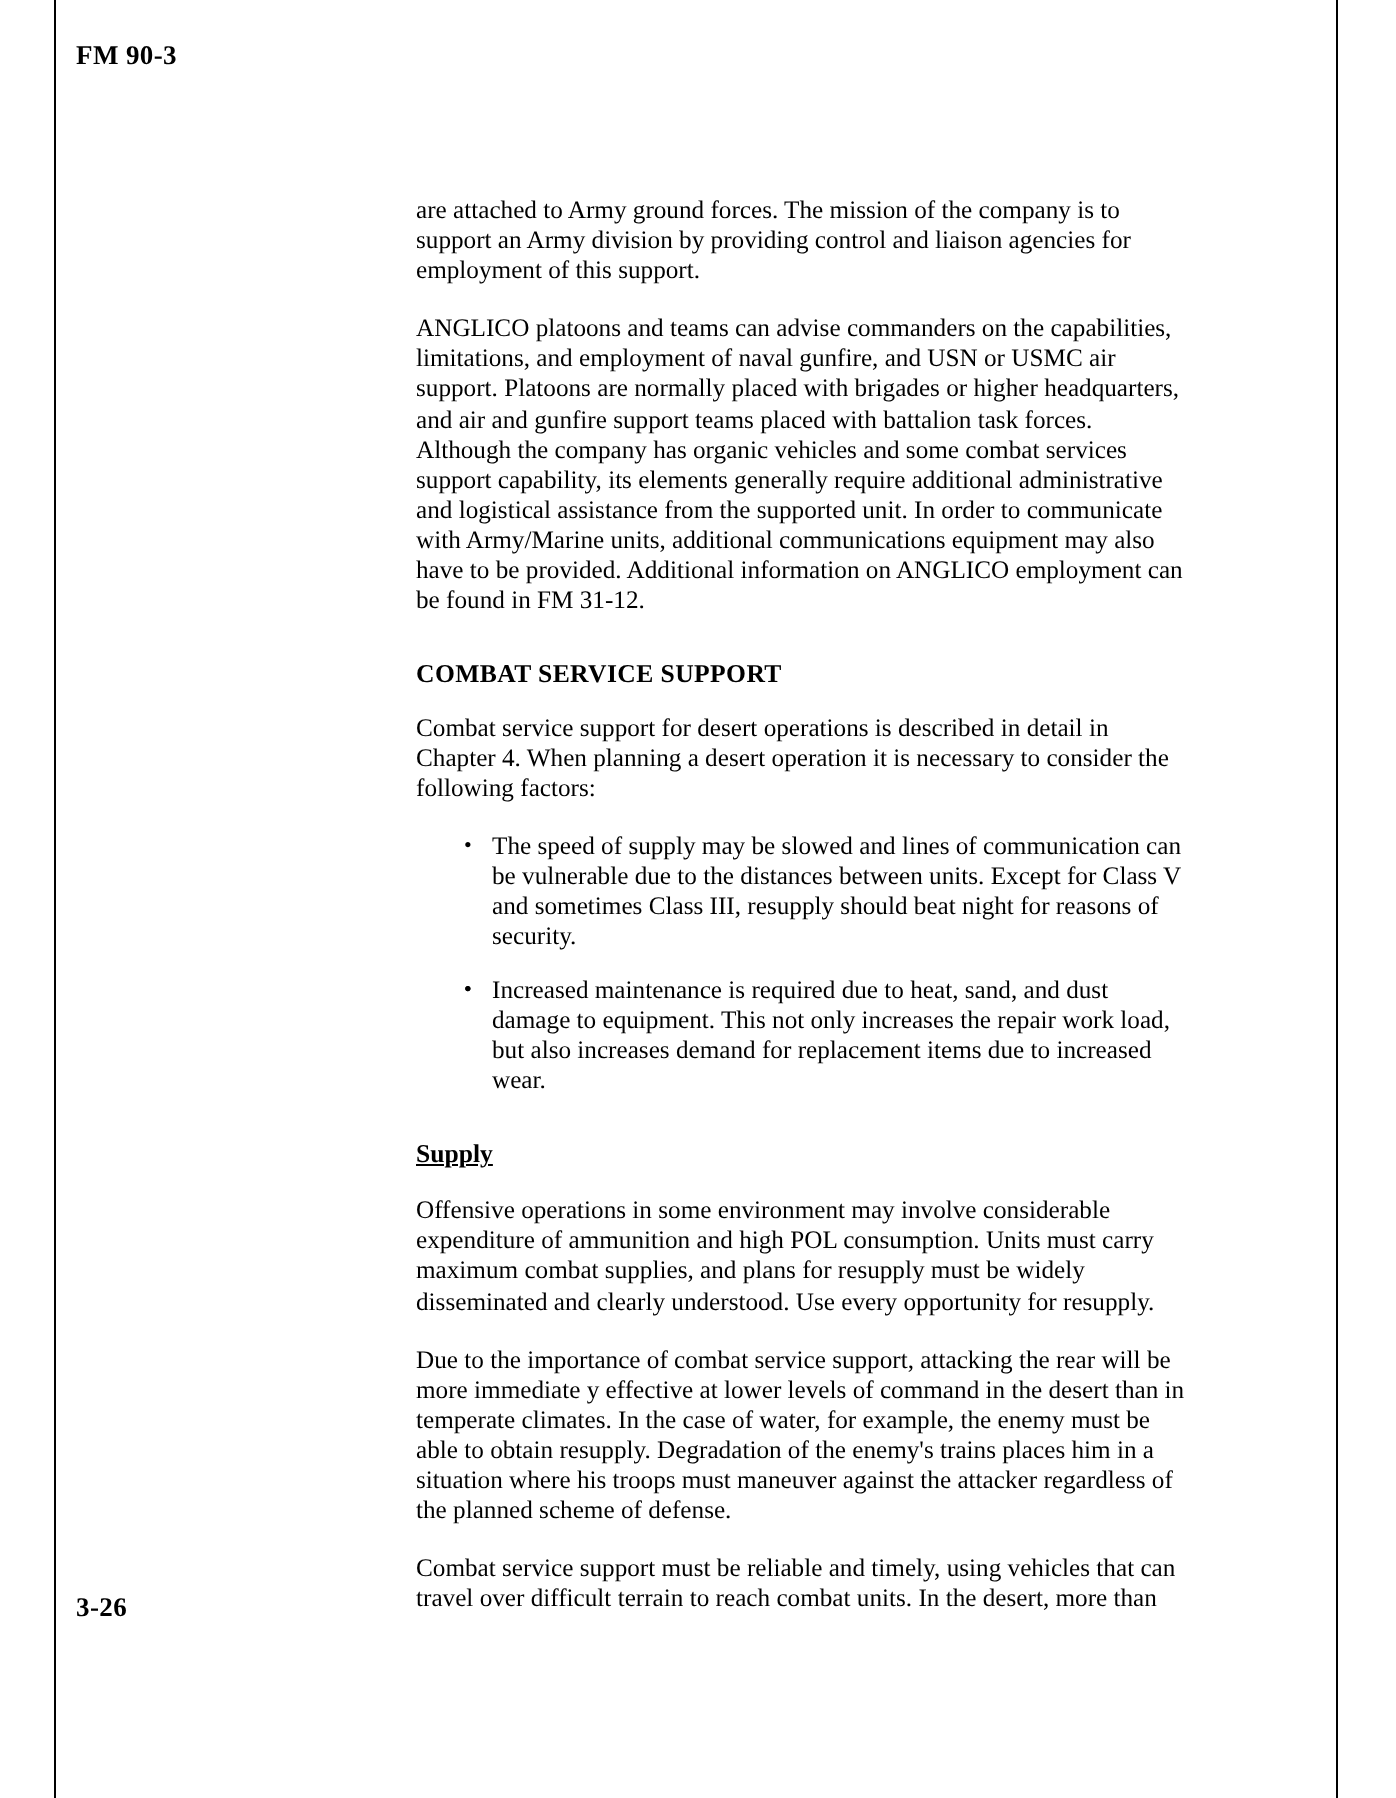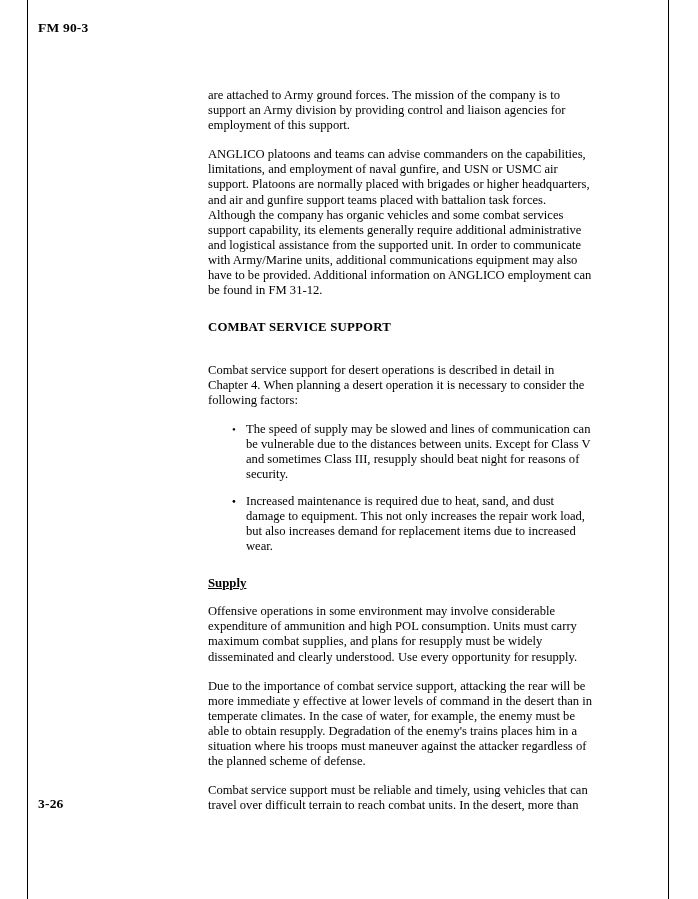--- a/index.html
+++ b/index.html
@@ -50,36 +50,36 @@
     position: absolute;
     left: 38px;
     top: 796px;
     font-size: 13.5px;
     font-weight: bold;
     letter-spacing: 0.2px;
   }
   .content {
     position: absolute;
     left: 208px;
-    top: 88px;
+    top: 98px;
     width: 388px;
   }
   .para {
     font-size: 12.6px;
     line-height: 15.1px;
     text-align: left;
     margin: 0 0 14px 0;
   }
   .para.tight {
     margin-bottom: 13px;
   }
   .section-heading {
     font-size: 12.8px;
     font-weight: bold;
-    margin: 22px 0 28px 0;
+    margin: 22px 0 12px 0;
     letter-spacing: 0.2px;
   }
   .sub-heading {
     font-size: 12.8px;
     font-weight: bold;
     text-decoration: underline;
     margin: 22px 0 13px 0;
   }
   ul.bullets {
     list-style: none;

